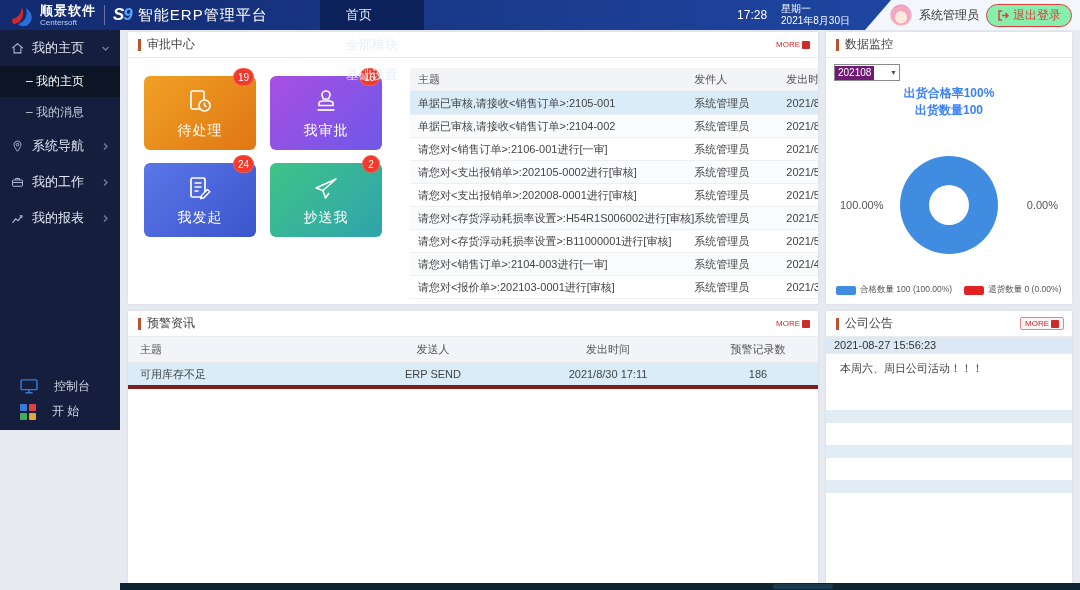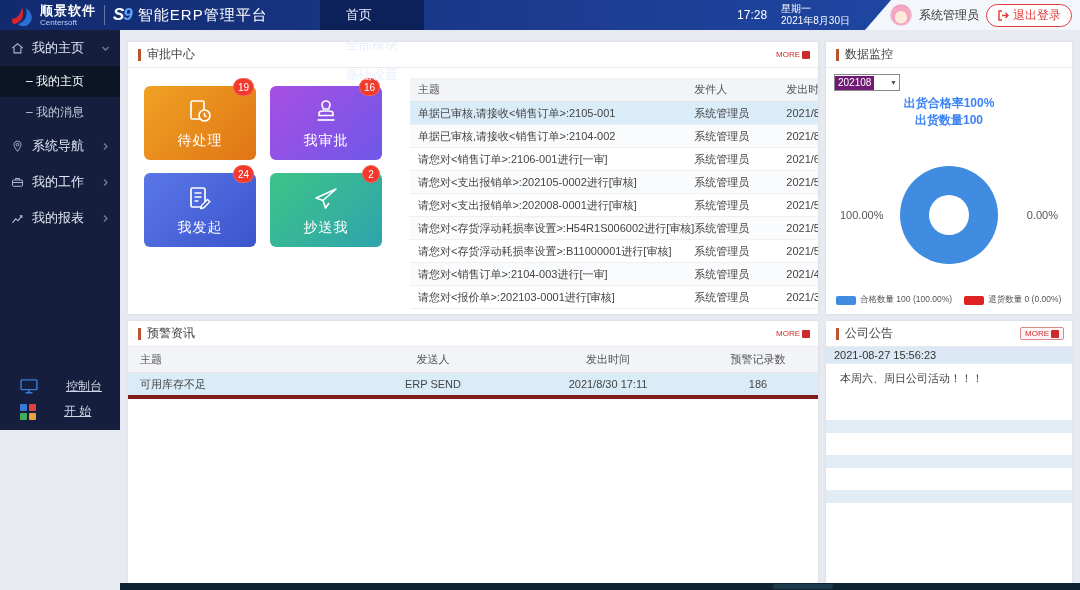--- a/index.html
+++ b/index.html
@@ -25,40 +25,40 @@
   .nav-tab { padding:0 26px; line-height:30px; font-size:13px; color:#e8eefb; cursor:pointer; }
   .nav-tab.active { background:#0c2159; }
   .clock { margin-left:auto; display:flex; align-items:center; gap:14px; padding-right:230px; }
   .clock-time { font-size:12px; }
   .clock-date { font-size:10px; line-height:1.25; }
   .user-zone { position:absolute; right:8px; top:0; height:30px; display:flex; align-items:center; gap:7px; z-index:6; }
   .avatar { width:22px; height:22px; border-radius:50%;
     background:radial-gradient(circle at 50% 62%, #fde8dc 0 38%, #f3a7c0 39% 70%, #ee8fb0 71%); border:1px solid #f0c4d4; }
   .user-name { font-size:12px; color:#333; }
   .logout-btn { display:flex; align-items:center; gap:4px; border:1.5px solid #e23b3b; color:#e23b3b;
-    border-radius:12px; padding:2px 10px; font-size:12px; background:#ffffff; cursor:pointer; }
+    border-radius:12px; padding:2px 10px; font-size:12px; background:#86efac; cursor:pointer; }
 
   
   .sidebar { position:absolute; top:30px; left:0; width:120px; height:400px; background:#151f3d; z-index:4; }
   .side-item { display:flex; align-items:center; gap:7px; padding:9px 10px; color:#dfe6f4; font-size:13px; cursor:pointer; }
   .side-item svg { flex:none; }
   .side-item .lbl { flex:1; }
   .chev { opacity:.75; }
   .sub-item { padding:7px 6px 7px 26px; color:#c3cbdc; font-size:12px; cursor:pointer; }
   .sub-item::before { content:"– "; }
   .sub-item.active { background:#0c1526; color:#ffffff; }
   .side-bottom { position:absolute; left:20px; bottom:10px; font-size:12px; color:#cfd6e6; }
-  .side-bottom .row { display:flex; align-items:center; gap:28px; margin-top:8px; cursor:pointer;text-decoration:underline; }
+  .side-bottom .row { display:flex; align-items:center; gap:16px; margin-top:8px; cursor:pointer; }
   .win-grid { display:grid; grid-template-columns:7px 7px; grid-template-rows:7px 7px; gap:2px; }
   .win-grid i { border-radius:1px; }
 
   
   .main { position:absolute; top:30px; left:120px; width:960px; height:560px;
     display:grid; grid-template-columns:1fr 246px; grid-template-rows:272px 1fr;
-    gap:7px 8px; padding:12px 8px 7px 8px; }
+    gap:7px 8px; padding:2px 8px 7px 8px; }
   .panel { background:#fff; box-shadow:0 0 3px rgba(0,0,0,.08); overflow:hidden; display:flex; flex-direction:column; }
   .panel-hd { height:26px; flex:none; display:flex; align-items:center; padding:0 8px 0 10px; border-bottom:1px solid #ebebeb; }
   .accent { width:3px; height:12px; background:#b8552f; margin-right:6px; }
   .panel-title { font-size:12px; color:#444; }
   .more { margin-left:auto; display:flex; align-items:center; gap:2px; color:#cc2b2b; font-size:8px; cursor:pointer; }
   .more .mbox { width:8px; height:8px; background:#cc2b2b; border-radius:1px; display:inline-block; }
   .more.boxed { border:1px solid #d88; padding:1px 4px; background:#fdf5f5; border-radius:2px; }
 
   
   .approval-body { flex:1; display:flex; padding:10px 4px 8px 16px; }

